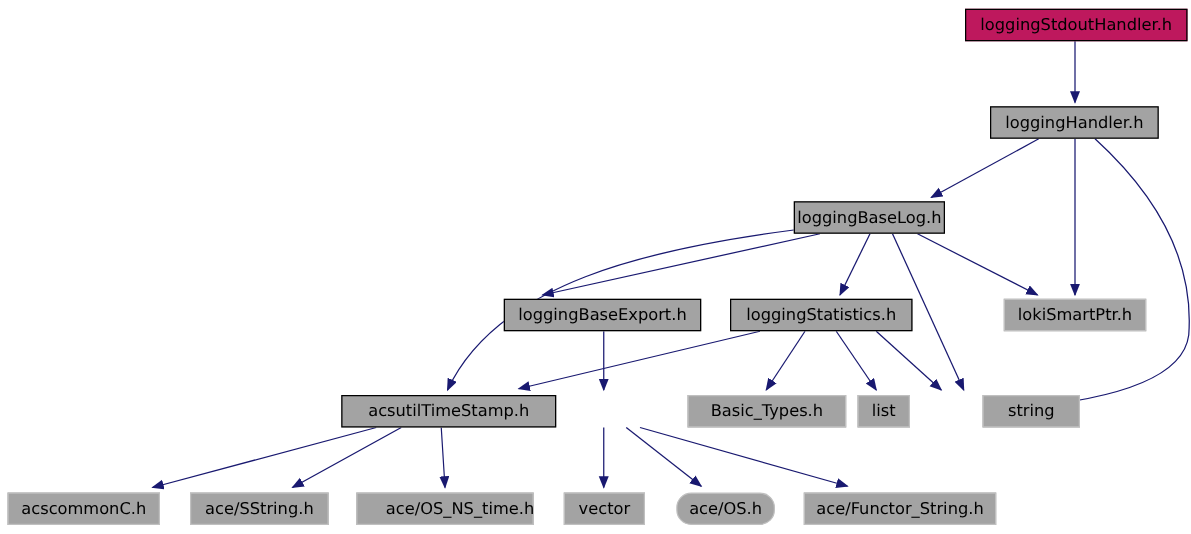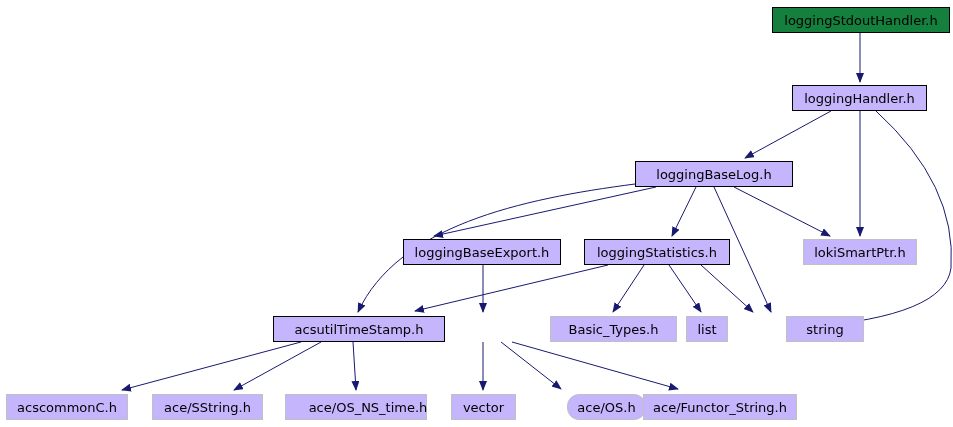--- a/index.html
+++ b/index.html
@@ -7,26 +7,26 @@
     position:relative;
     width:953px;height:427px;
     background:#ffffff;
     overflow:hidden;
     font-family:"DejaVu Sans","Liberation Sans",sans-serif;
   }
   .edges{position:absolute;left:0;top:0;width:953px;height:427px;}
   .edge{fill:none;stroke:#191970;stroke-width:1;}
   .node{
     position:absolute;height:26px;box-sizing:border-box;
-    background:#c4b5fd;border:1px solid #000000;color:#000000;
+    background:#a3a3a3;border:1px solid #000000;color:#000000;
     display:flex;align-items:center;justify-content:center;
     font-size:13px;line-height:1;white-space:nowrap;
   }
   .node.external{border-color:#c0c0c0;}
-  .node.root{background:#15803d;}
+  .node.root{background:#be185d;}
 </style>
 </head>
 <body>
 
 <div class="canvas">
 
   <svg class="edges" width="953" height="427" viewBox="0 0 953 427" xmlns="http://www.w3.org/2000/svg">
     <defs>
       <marker id="arrow" markerUnits="userSpaceOnUse" markerWidth="12" markerHeight="10" refX="9" refY="4" orient="auto">
         <path d="M0,0 L10,4 L0,8 Z" fill="#191970"></path>
@@ -49,28 +49,28 @@
     <path class="edge" marker-end="url(#arrow)" d="M301,342 L122,390"></path>
     <path class="edge" marker-end="url(#arrow)" d="M321,342 L234,390"></path>
     <path class="edge" marker-end="url(#arrow)" d="M353,342 L356,390"></path>
     <path class="edge" marker-end="url(#arrow)" d="M483,342 L483,390"></path>
     <path class="edge" marker-end="url(#arrow)" d="M501,342 L561,389"></path>
     <path class="edge" marker-end="url(#arrow)" d="M512,342 L678,389"></path>
   </svg>
 
   <div class="node root" style="left:772px;top:7px;width:178px;">loggingStdoutHandler.h</div>
   <div class="node" style="left:792px;top:85px;width:135px;">loggingHandler.h</div>
-  <div class="node" style="left:635px;top:161px;width:158px;">loggingBaseLog.h</div>
+  <div class="node" style="left:635px;top:161px;width:121px;">loggingBaseLog.h</div>
   <div class="node" style="left:403px;top:239px;width:158px;">loggingBaseExport.h</div>
   <div class="node" style="left:584px;top:239px;width:146px;">loggingStatistics.h</div>
   <div class="node external" style="left:803px;top:239px;width:114px;">lokiSmartPtr.h</div>
   <div class="node" style="left:273px;top:316px;width:172px;">acsutilTimeStamp.h</div>
   <div class="node external" style="left:550px;top:316px;width:127px;">Basic_Types.h</div>
   <div class="node external" style="left:686px;top:316px;width:42px;">list</div>
   <div class="node external" style="left:750px;top:316px;width:78px;margin-left:36px;">string</div>
   <div class="node external" style="left:6px;top:394px;width:122px;">acscommonC.h</div>
   <div class="node external" style="left:152px;top:394px;width:111px;">ace/SString.h</div>
   <div class="node external" style="left:285px;top:394px;width:142px;padding-left:24px;">ace/OS_NS_time.h</div>
   <div class="node external" style="left:451px;top:394px;width:65px;">vector</div>
-  <div class="node external" style="left:567px;top:394px;width:79px;border-radius:12px;">ace/OS.h</div>
+  <div class="node external" style="left:541px;top:394px;width:79px;border-radius:12px;">ace/OS.h</div>
   <div class="node external" style="left:643px;top:394px;width:154px;">ace/Functor_String.h</div>
 
 </div>
 
 </body></html>

